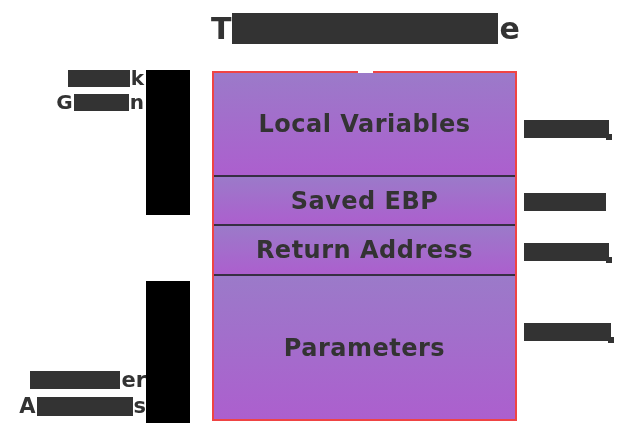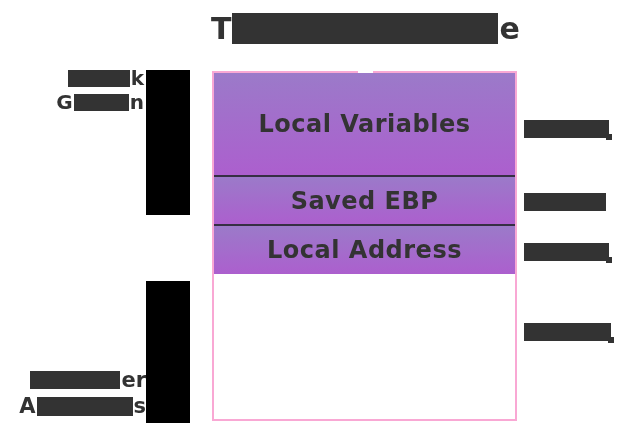--- a/index.html
+++ b/index.html
@@ -24,21 +24,21 @@
   .ha-bar1{width:90px;height:18px;margin-right:1px;}
   .ha-bar2{width:96px;height:19px;margin:0 1px;}
 
   
   .black-bar{position:absolute;background:#000000;}
   .arrow-top{left:146px;top:70px;width:44px;height:145px;}
   .arrow-bottom{left:146px;top:281px;width:44px;height:142px;}
 
   
   .frame{position:absolute;left:212px;top:71px;width:305px;height:350px;
-         border:2px solid #f9a8d4;box-sizing:border-box;display:flex;flex-direction:column;}
+         border:2px solid #ef4444;box-sizing:border-box;display:flex;flex-direction:column;}
   .segment{display:flex;align-items:center;justify-content:center;
            background:linear-gradient(180deg,#9b7ac9 0%,#ac5fce 100%);
            color:#333333;font-weight:bold;font-size:24px;letter-spacing:0.5px;}
   .segment + .segment{border-top:2px solid #362f44;}
   .seg-local{height:102px;}
   .seg-ebp{height:47px;}
   .seg-ret{height:48px;}
   .seg-params{flex:1;}
   .top-notch{position:absolute;left:144px;top:-2px;width:15px;height:2px;background:#ffffff;}
 
@@ -90,21 +90,24 @@
 
   <div class="frame">
     <div class="top-notch"></div>
     <div class="segment seg-local">
       <span>Local Variables</span>
     </div>
     <div class="segment seg-ebp">
       <span>Saved EBP</span>
     </div>
     <div class="segment seg-ret">
-      <span>Local Address</span>
+      <span>Return Address</span>
+    </div>
+    <div class="segment seg-params">
+      <span>Parameters</span>
     </div>
   </div>
 
   <div class="addr-redact addr-1">
       <span class="addr-tail"></span>
     </div>
   <div class="addr-redact addr-2"></div>
   <div class="addr-redact addr-3">
       <span class="addr-tail"></span>
     </div>

